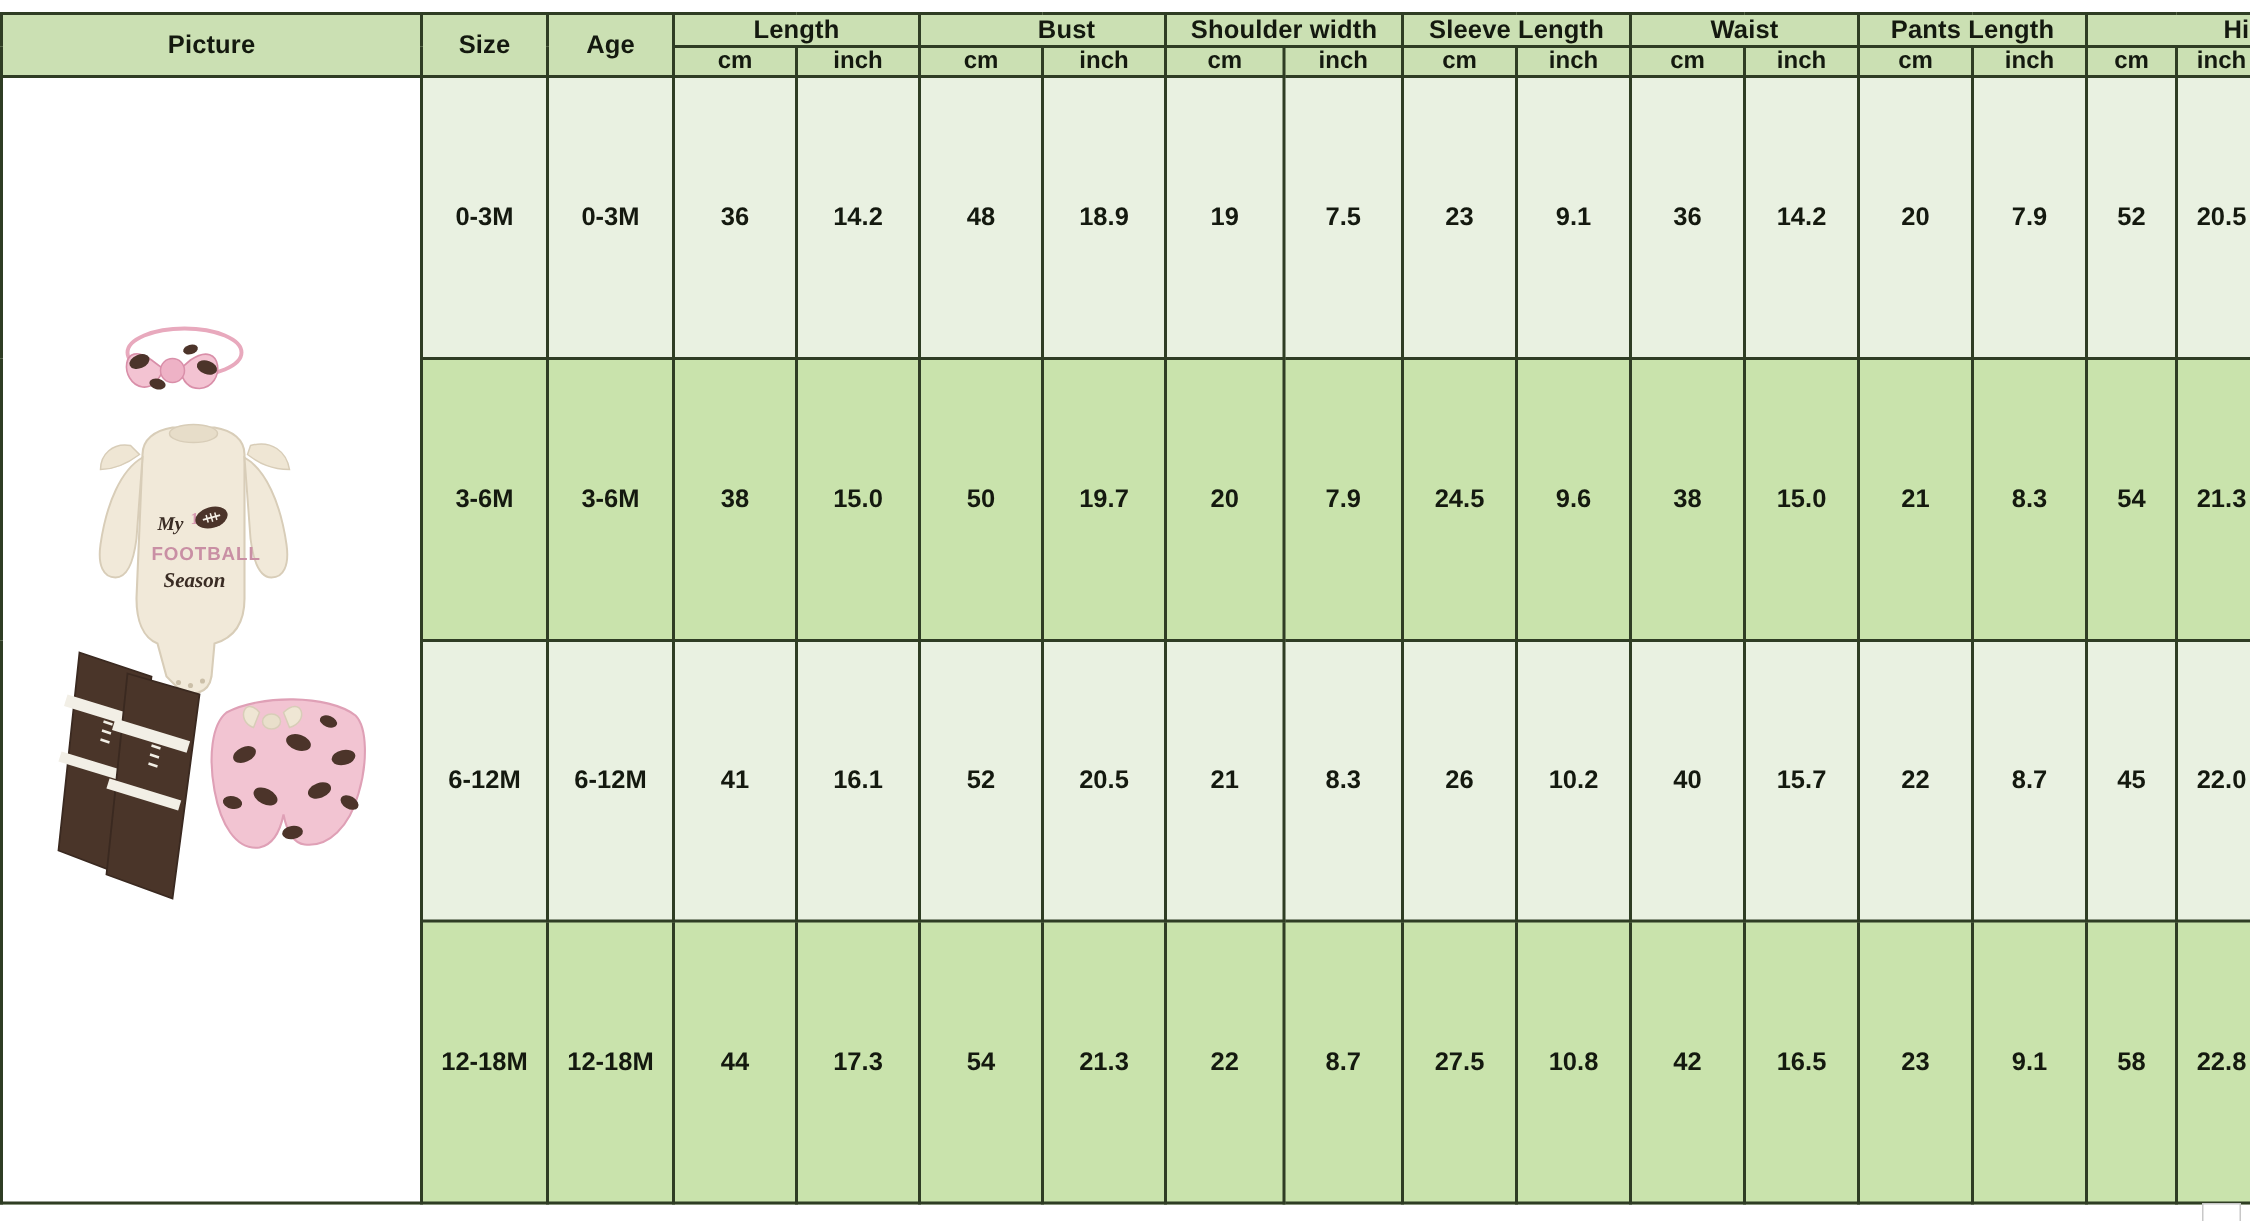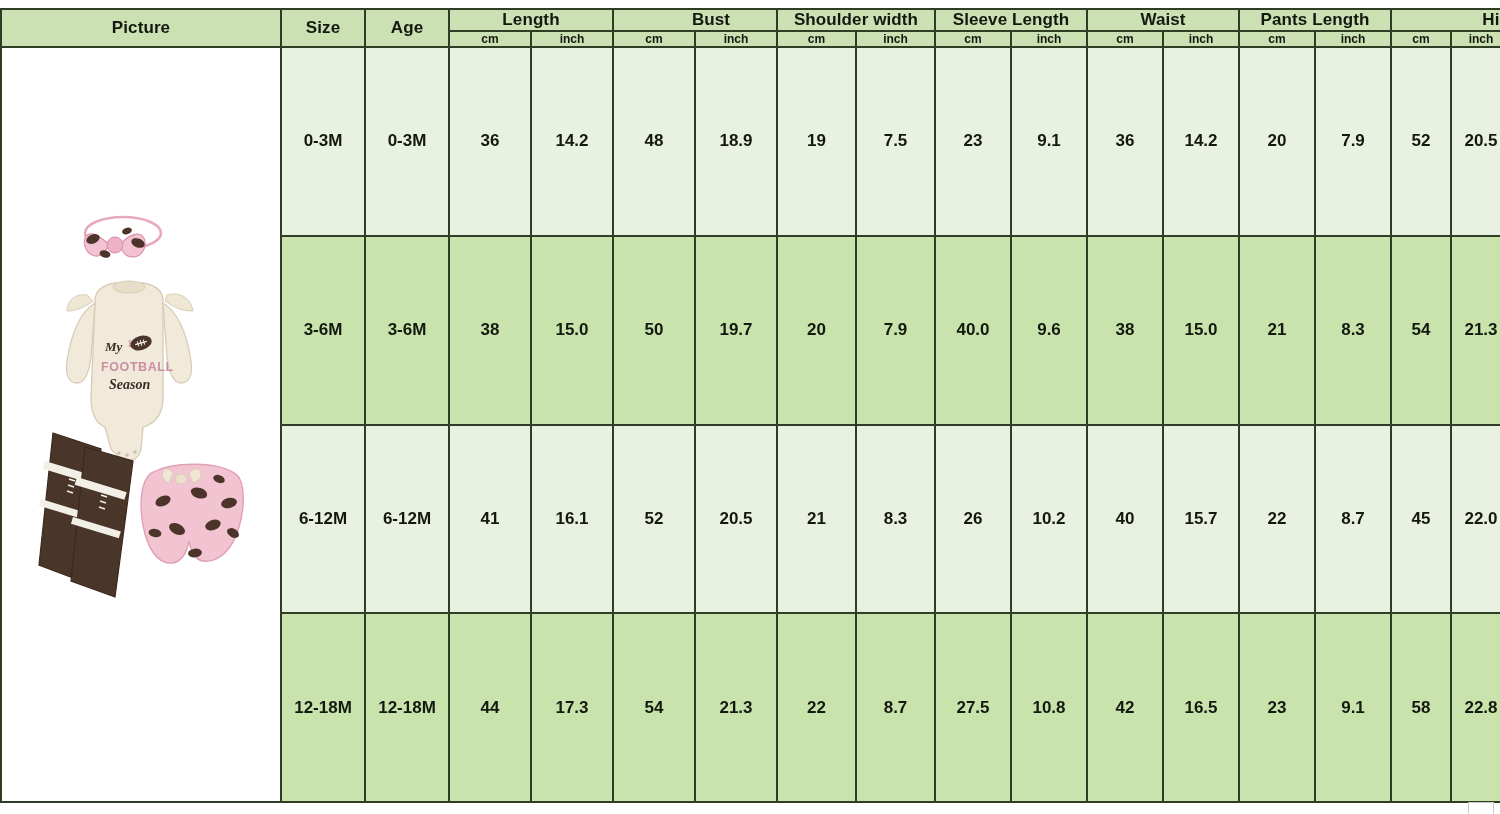--- a/index.html
+++ b/index.html
@@ -50,21 +50,21 @@
   
   th.hdr {
     background: #cbe0b3;
     font-size: 17px;
     letter-spacing: 0.1px;
     font-weight: bold;
   }
   th.hdr-picture { font-size: 17px; }
   th.hdr-unit {
     background: #cbe0b3;
-    font-size: 12px;
+    font-size: 16px;
     font-weight: bold;
   }
 
   
   td.cell {
     font-size: 17px;
     font-weight: bold;
     height: 132px;
   }
   tr.row-light td.cell { background: #e9f1e1; }
@@ -275,21 +275,21 @@
 
         <tr class="row-dark">
           <td class="cell">3-6M</td>
           <td class="cell">3-6M</td>
           <td class="cell">38</td>
           <td class="cell">15.0</td>
           <td class="cell">50</td>
           <td class="cell">19.7</td>
           <td class="cell">20</td>
           <td class="cell">7.9</td>
-          <td class="cell">40.0</td>
+          <td class="cell">24.5</td>
           <td class="cell">9.6</td>
           <td class="cell">38</td>
           <td class="cell">15.0</td>
           <td class="cell">21</td>
           <td class="cell">8.3</td>
           <td class="cell">54</td>
           <td class="cell">21.3</td>
         </tr>
 
         <tr class="row-light">

